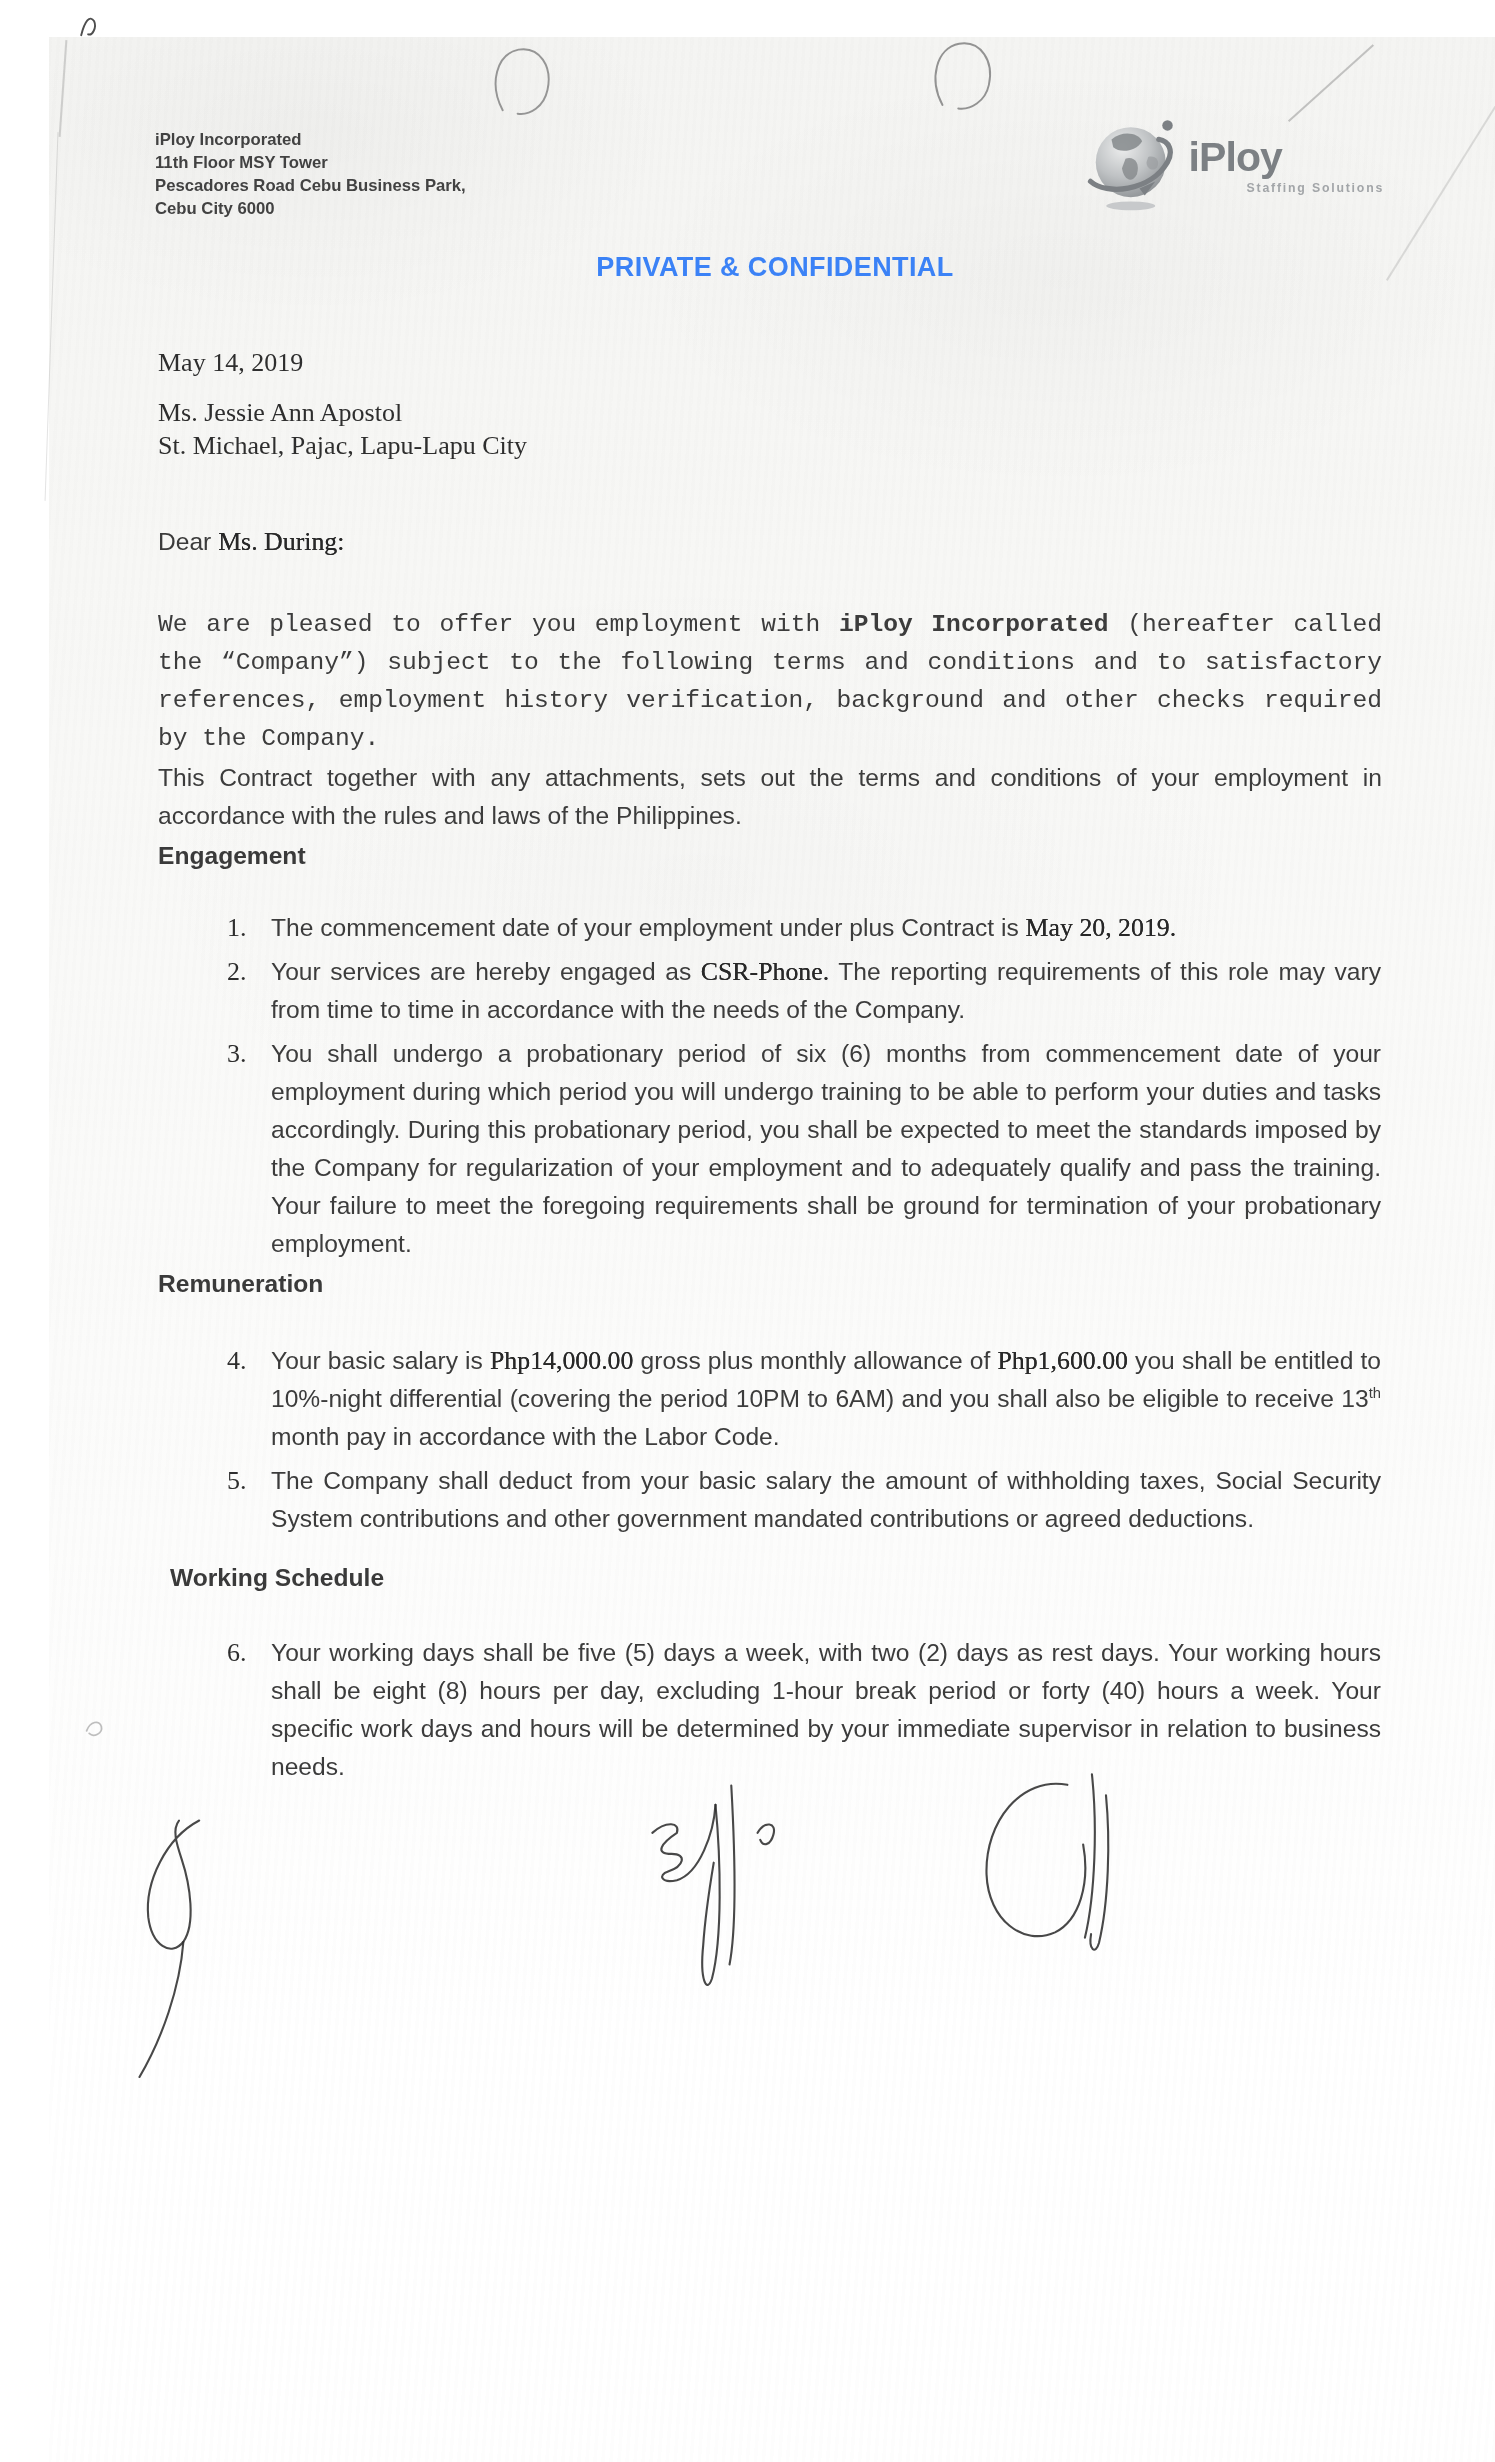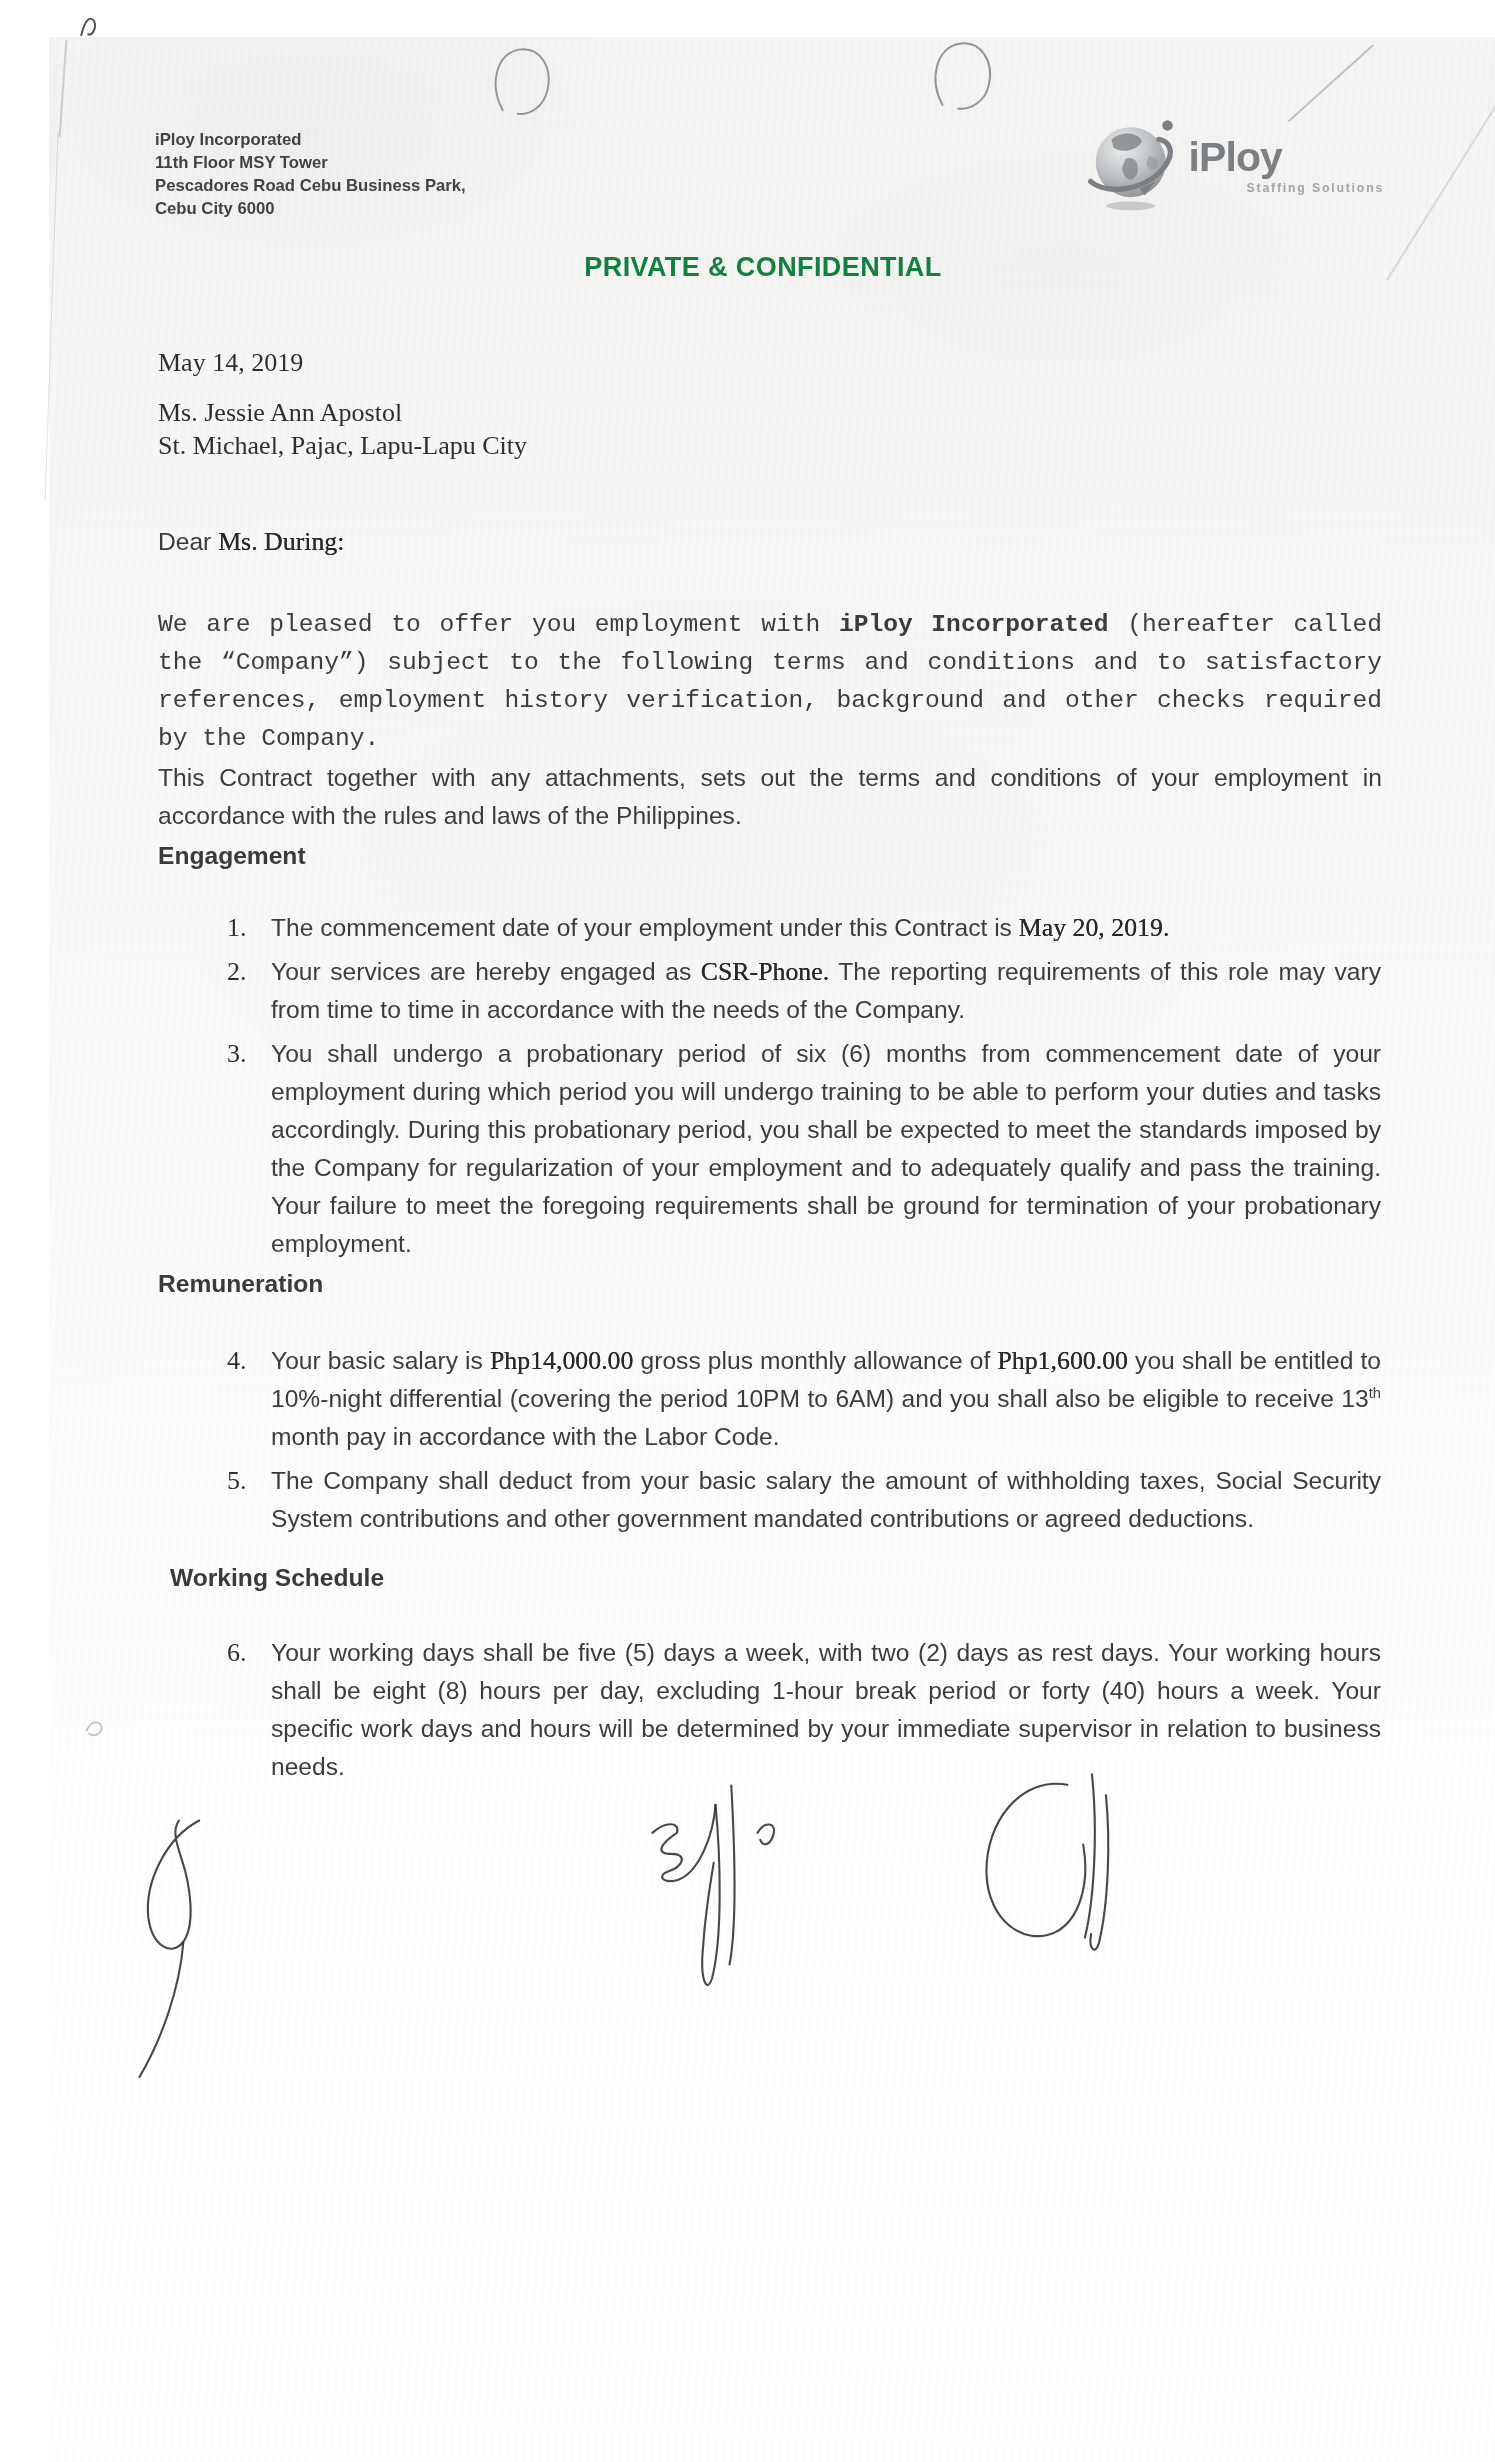--- a/index.html
+++ b/index.html
@@ -21,21 +21,21 @@
     background:repeating-linear-gradient(94deg, rgba(0,0,0,0.006) 0 3.5px, transparent 3.5px 8px);
   }
   .abs{position:absolute;}
   
   .address{left:155px;top:128px;font-size:16.7px;font-weight:700;line-height:23px;color:#424242;}
   .logo{left:1087px;top:111px;display:flex;align-items:center;}
   .logo-text{margin-left:3.5px;}
   .brand{font-size:41px;font-weight:700;color:#7c8084;letter-spacing:-0.9px;line-height:53px;}
   .tagline{font-size:12.3px;font-weight:700;color:#a2a5a8;letter-spacing:1.8px;margin:-3.5px 0 0 58px;text-align:center;}
   
-  .title{left:152px;width:1222px;top:252px;text-align:center;font-size:27px;font-weight:700;color:#15803d;letter-spacing:0.4px;}
+  .title{left:164px;width:1222px;top:252px;text-align:center;font-size:27px;font-weight:700;color:#3b82f6;letter-spacing:0.4px;}
   .serif{font-family:"Liberation Serif",serif;color:#2e2e2e;}
   .date{left:158px;top:348px;font-size:26px;}
   .recipient{left:158px;top:396px;font-size:26px;line-height:33px;}
   .salutation{left:158px;top:527px;font-size:24.6px;}
   
   .para{left:158px;width:1224px;font-size:24.6px;line-height:38px;text-align:justify;color:#3c3c3c;}
   .p1{top:606px;font-family:Liberation Mono, monospace;}
   .p2{top:759px;}
   .heading{left:158px;font-size:24.6px;font-weight:700;color:#3a3a3a;text-align:center;}
   .h1{top:842px;}
@@ -120,21 +120,21 @@
 
 <div class="abs salutation"><span>Dear </span><span class="seg-serif">Ms. During:</span></div>
 
 <div class="abs para p1"><span>We are pleased to offer you employment with </span><span class="seg-b">iPloy Incorporated</span><span> (hereafter called the “Company”) subject to the following terms and conditions and to satisfactory references, employment history verification, background and other checks required by the Company.</span></div>
 <div class="abs para p2"><span>This Contract together with any attachments, sets out the terms and conditions of your employment in accordance with the rules and laws of the Philippines.</span></div>
 
 <div class="abs heading h1">Engagement</div>
 <div class="abs list g1">
   <div class="item">
     <span class="num">1.</span>
-    <span class="txt"><span>The commencement date of your employment under this Contract is </span><span class="seg-serif">May 20, 2019.</span></span>
+    <span class="txt"><span>The commencement date of your employment under plus Contract is </span><span class="seg-serif">May 20, 2019.</span></span>
   </div>
   <div class="item">
     <span class="num">2.</span>
     <span class="txt"><span>Your services are hereby engaged as </span><span class="seg-serif">CSR-Phone.</span><span> The reporting requirements of this role may vary from time to time in accordance with the needs of the Company.</span></span>
   </div>
   <div class="item">
     <span class="num">3.</span>
     <span class="txt"><span>You shall undergo a probationary period of six (6) months from commencement date of your employment during which period you will undergo training to be able to perform your duties and tasks accordingly. During this probationary period, you shall be expected to meet the standards imposed by the Company for regularization of your employment and to adequately qualify and pass the training. Your failure to meet the foregoing requirements shall be ground for termination of your probationary employment.</span></span>
   </div>
 </div>

